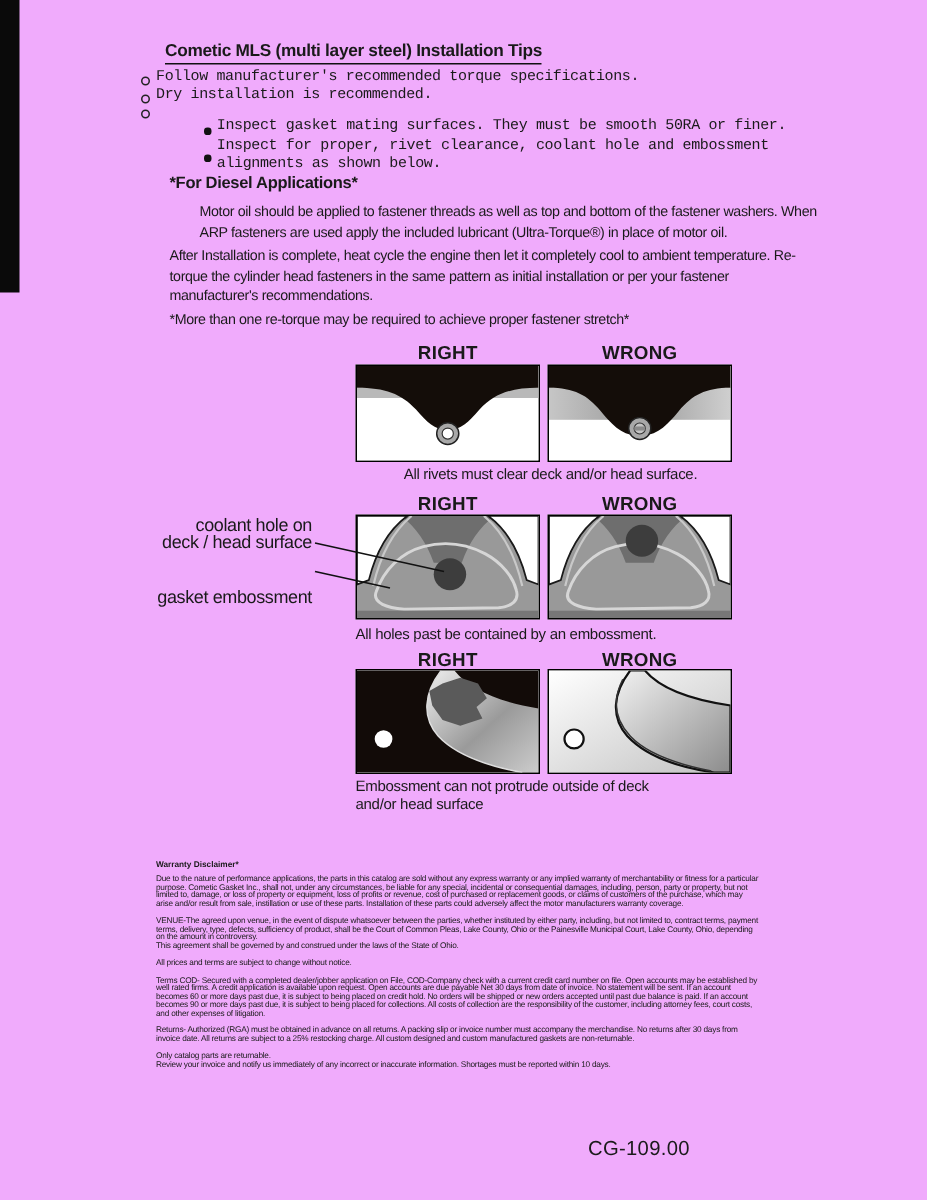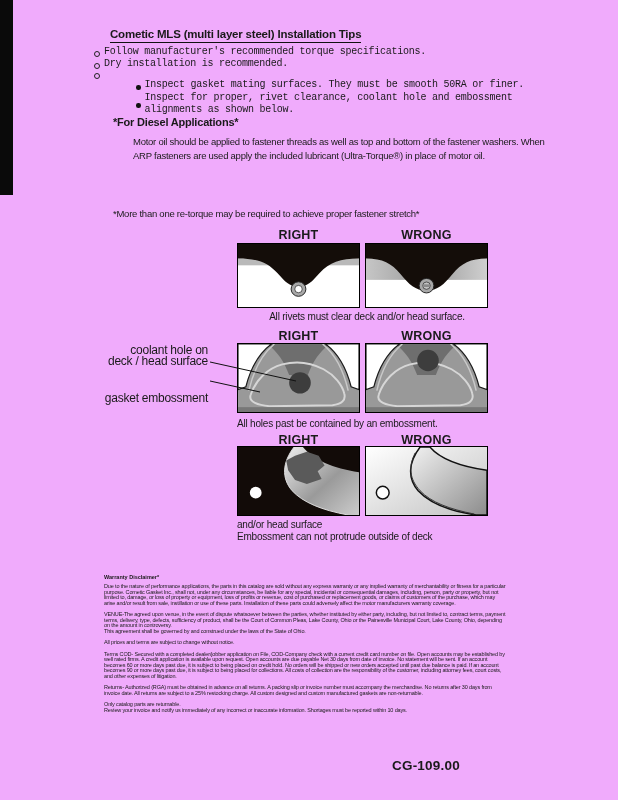--- a/index.html
+++ b/index.html
@@ -15,21 +15,21 @@
   .sub{margin-left:25px;padding-left:17px;}
   .h2{font-weight:bold;font-size:11px;letter-spacing:-0.2px;}
   .fig-label{font-weight:bold;font-size:12.5px;letter-spacing:0.2px;text-align:center;width:123px;}
   .panel{position:absolute;width:123px;border:1.6px solid #000;box-sizing:border-box;background:#fff;}
   .panel svg{display:block;width:100%;height:100%;}
   .caption{font-size:10px;letter-spacing:-0.2px;line-height:11.5px;}
   .anno{font-size:12px;letter-spacing:-0.25px;line-height:11px;text-align:right;}
   .fine{font-size:5.5px;line-height:5.5px;letter-spacing:-0.15px;white-space:pre-line;margin:0 0 6px 0;}
   .fine-h{font-size:5.5px;line-height:6px;font-weight:bold;margin:0 0 4px 0;}
   .scanbar{background:#0a0a0a;}
-  .cg{font-size:13.5px;letter-spacing:0.2px;font-weight:bold;}
+  .cg{font-size:13.5px;letter-spacing:0.2px;}
   .leader{pointer-events:none;z-index:6;}
 </style>
 </head>
 <body>
 
 <div class="page">
 
   <div class="abs scanbar" style="left:0;top:0;width:13px;height:195px;"></div>
 
   <div class="abs" style="left:110px;top:24px;">
@@ -53,20 +53,21 @@
       <span>Inspect gasket mating surfaces.  They must be smooth 50RA or finer.</span>
     </div>
     <div class="brow sub">
       <span class="fbullet"></span>
       <span>Inspect for proper, rivet clearance, coolant hole and embossment alignments as shown below.</span>
     </div>
   </div>
 
   <div class="abs h2" style="left:113px;top:116px;">*For Diesel Applications*</div>
   <div class="abs body-text" style="left:113px;top:135px;width:422px;margin-left:20px;">Motor oil should be applied to fastener threads as well as top and bottom of the fastener washers. When ARP fasteners are used apply the included lubricant (Ultra-Torque®) in place of motor oil.</div>
+  <div class="abs body-text" style="left:113px;top:164px;width:420px;">After Installation is complete, heat cycle the engine then let it completely cool to ambient temperature. Re-torque the cylinder head fasteners in the same pattern as initial installation or per your fastener manufacturer's recommendations.</div>
   <div class="abs body-text" style="left:113px;top:207px;width:430px;">*More than one re-torque may be required to achieve proper fastener stretch*</div>
 
   <div class="abs fig-label" style="left:237px;top:228px;">RIGHT</div>
   <div class="abs fig-label" style="left:365px;top:228px;">WRONG</div>
 
   <div class="panel" style="left:237px;top:243px;height:65px;">
     <svg viewBox="0 0 123 65" preserveAspectRatio="none">
       <rect width="123" height="65" fill="#ffffff"></rect>
       <rect x="0" y="15" width="123" height="7" fill="#b9b9b9"></rect>
       <path d="M0,0 H123 V15 C104,15 93,19 83,30 C75,39 71,44 61.5,44 C52,44 48,39 40,30 C30,19 19,15 0,15 Z" fill="#140d09"></path>
@@ -172,22 +173,22 @@
         </linearGradient>
       </defs>
       <rect width="123" height="70" fill="url(#g3wbg)"></rect>
       <path d="M55,0 C43,16 42,32 53,45 C64,57 84,66 112,70 L123,70 V24 C96,20 75,12 65,0 Z" fill="url(#g3wband)" stroke="#111" stroke-width="1.5"></path>
       <path d="M50,6 C43,20 44,33 55,45 C66,57 85,64 110,69" stroke="#333" stroke-width="1" fill="none"></path>
       <circle cx="17" cy="47" r="6.5" fill="#ffffff" stroke="#111" stroke-width="1.5"></circle>
     </svg>
   </div>
 
   <div class="abs caption" style="left:237px;top:519px;width:250px;">
+    <div>Embossment can not protrude outside of deck</div>
     <div>and/or head surface</div>
-    <div>Embossment can not protrude outside of deck</div>
   </div>
 
   <div class="abs" style="left:104px;top:574px;width:402px;">
     <div class="fine-h">Warranty Disclaimer*</div>
     <p class="fine">Due to the nature of performance applications, the parts in this catalog are sold without any express warranty or any implied warranty of merchantability or fitness for a particular purpose.  Cometic Gasket Inc., shall not, under any circumstances, be liable for any special, incidental or consequential damages, including, person, party or property, but not limited to, damage, or loss of property or equipment, loss of profits or revenue, cost of purchased or replacement goods, or claims of customers of the purchase, which may arise and/or result from sale, instillation or use of these parts.  Installation of these parts could adversely affect the motor manufacturers warranty coverage.</p>
     <p class="fine">VENUE-The agreed upon venue, in the event of dispute whatsoever between the parties, whether instituted by either party, including, but not limited to, contract terms, payment terms, delivery, type, defects, sufficiency of product, shall be the Court of Common Pleas, Lake County, Ohio or the Painesville Municipal Court, Lake County, Ohio, depending on the amount in controversy.
 This agreement shall be governed by and construed under the laws of the State of Ohio.</p>
     <p class="fine">All prices and terms are subject to change without notice.</p>
     <p class="fine">Terms COD- Secured with a completed dealer/jobber application on File, COD-Company check with a current credit card number on file.  Open accounts may be established by well rated firms.  A credit application is available upon request.  Open accounts are due payable Net 30 days from date of invoice.  No statement will be sent.  If an account becomes 60 or more days past due, it is subject to being placed on credit hold.  No orders will be shipped or new orders accepted until past due balance is paid.  If an account becomes 90 or more days past due, it is subject to being placed for collections.  All costs of collection are the responsibility of the customer, including attorney fees, court costs, and other expenses of litigation.</p>
     <p class="fine">Returns- Authorized (RGA) must be obtained in advance on all returns.  A packing slip or invoice number must accompany the merchandise.  No returns after 30 days from invoice date.  All returns are subject to a 25% restocking charge.  All custom designed and custom manufactured gaskets are non-returnable.</p>

